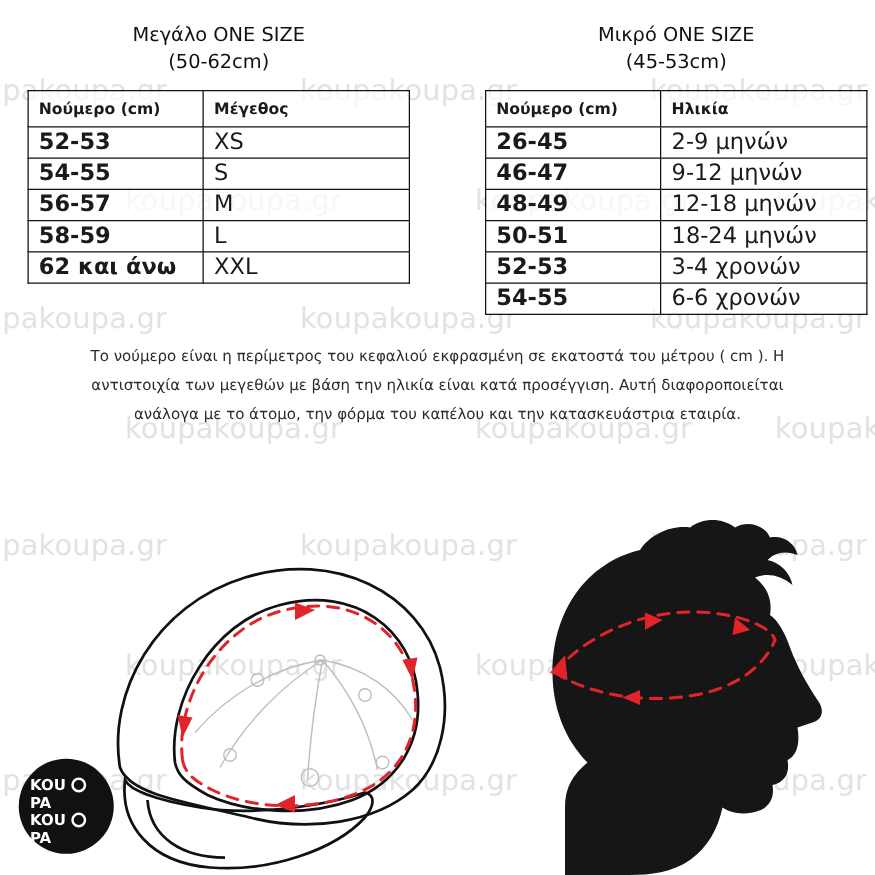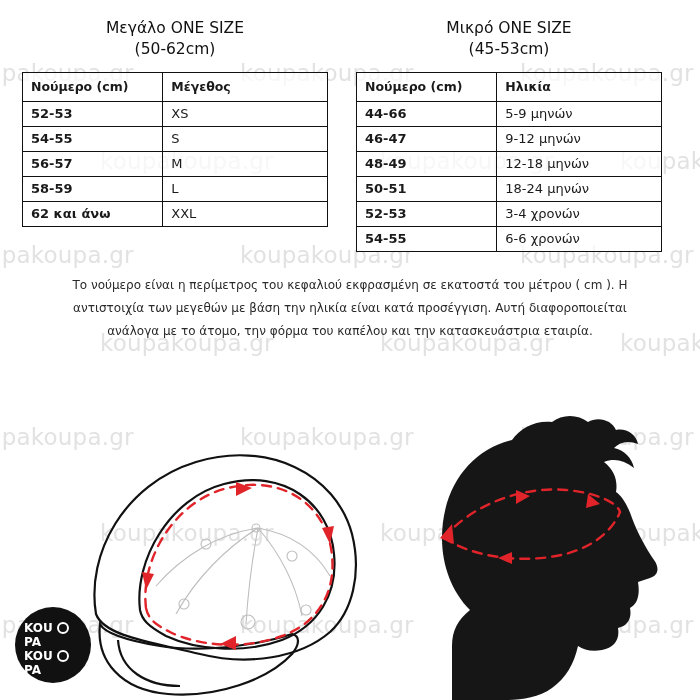--- a/index.html
+++ b/index.html
@@ -38,21 +38,21 @@
     position: relative;
     z-index: 2;
     width: 700px;
     height: 700px;
   }
 
   
   .tables {
     display: flex;
     justify-content: space-between;
-    padding: 18px 38px 0 22px;
+    padding: 18px 6px 0 22px;
     box-sizing: border-box;
   }
   .table-block {
     width: 306px;
   }
   .tbl-title {
     text-align: center;
     font-size: 15.5px;
     line-height: 21px;
     color: #111;
@@ -62,21 +62,21 @@
   table.size-table {
     border-collapse: collapse;
     width: 100%;
     background: transparent;
     border-radius: 11px;
   }
   table.size-table th,
   table.size-table td {
     border: 1px solid #111;
     padding: 4px 8px;
-    font-size: 13px;
+    font-size: 18px;
     line-height: 16px;
     text-align: left;
     background: rgba(255,255,255,0.72);
   }
   table.size-table th {
     font-weight: bold;
     font-size: 12.5px;
     padding: 6px 8px;
   }
   table.size-table td.col-a {
@@ -191,22 +191,22 @@
       </div>
       <table class="size-table">
         <thead>
           <tr>
             <th class="col-a">Νούμερο (cm)</th>
             <th>Ηλικία</th>
           </tr>
         </thead>
         <tbody>
           <tr>
-            <td class="col-a">44-66</td>
-            <td>5-9 μηνών</td>
+            <td class="col-a">26-45</td>
+            <td>2-9 μηνών</td>
           </tr>
           <tr>
             <td class="col-a">46-47</td>
             <td>9-12 μηνών</td>
           </tr>
           <tr>
             <td class="col-a">48-49</td>
             <td>12-18 μηνών</td>
           </tr>
           <tr>

